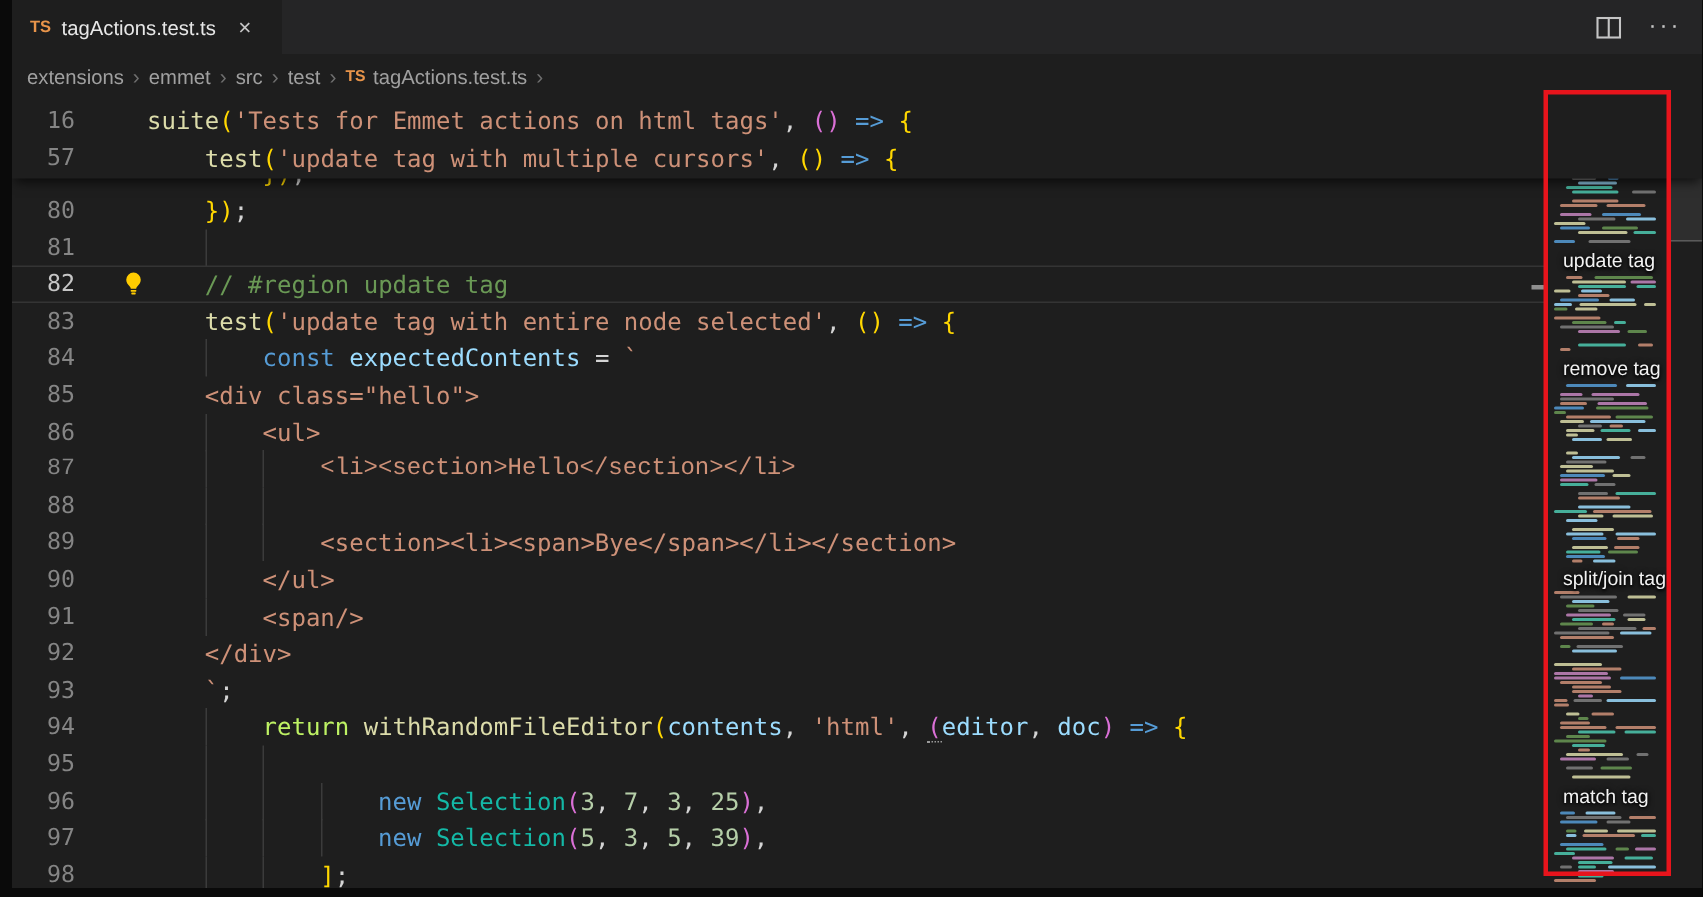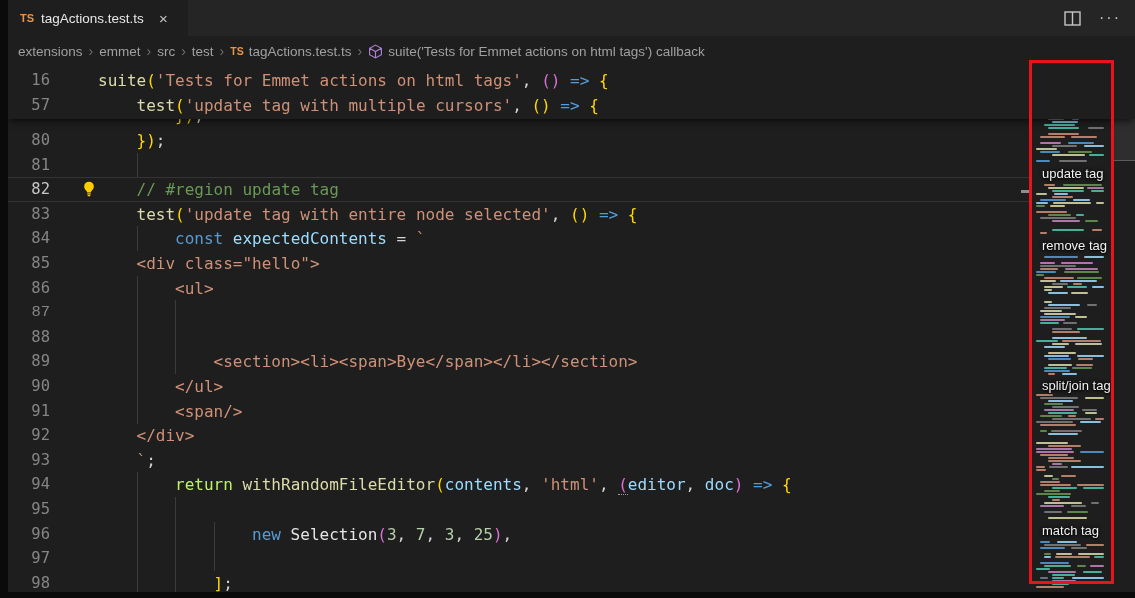--- a/index.html
+++ b/index.html
@@ -30,21 +30,21 @@
   .cur .num { color:#c6c6c6; }
   .code { position:absolute; left:90px; top:0; white-space:pre; }
   .guide { position:absolute; top:0; bottom:0; width:1px; background:#3b3b3b; }
   .curline-box { position:absolute; left:0; width:1024px; height:25px; border-top:1px solid #343434; border-bottom:1px solid #343434; }
   .bulb { position:absolute; left:72px; top:3px; width:18px; height:18px; cursor:pointer; }
   
   .sticky { position:absolute; left:0; top:0; width:100%; height:53px; background:#1e1e1e; z-index:3; box-shadow:0 4px 7px -2px rgba(0,0,0,0.65); }
   .sticky .row { height:25px; line-height:25px; cursor:pointer; }
   
   .kw{color:#569CD6} .ctl{color:#bef264} .fn{color:#DCDCAA} .var{color:#9CDCFE}
-  .cls{color:#e5e5e5} .str{color:#CE9178} .num-lit{color:#B5CEA8} .com{color:#6A9955}
+  .cls{color:#14b8a6} .str{color:#CE9178} .num-lit{color:#B5CEA8} .com{color:#6A9955}
   .p{color:#D4D4D4} .b1{color:#FFD700} .b2{color:#DA70D6}
   .b2u{color:#DA70D6; border-bottom:1px dotted #9a9a9a}
   
   .minimap { position:absolute; left:1032px; top:66px; width:80px; height:526px; background:#1e1e1e; overflow:hidden; cursor:pointer; }
   .mm-line { position:absolute; height:2px; border-radius:1px; opacity:.85; }
   .mm-label { position:absolute; color:#f2f2f2; font-size:13px; text-shadow:0 1px 2px #000, 0 0 4px #000; white-space:nowrap; z-index:4; }
   .red-box { position:absolute; left:1029px; top:60px; width:85px; height:524px; border:3px solid #e8141c; z-index:5; pointer-events:none; }
   .ruler { position:absolute; left:1114px; top:66px; width:21px; height:526px; background:#1e1e1e; }
   .scroll-slider { position:absolute; left:0; top:0; width:100%; height:95px; background:rgba(121,121,121,0.18); border-bottom:1px solid #5a5a5a; cursor:pointer; }
   .ov-dash { position:absolute; left:1021px; top:190px; width:9px; height:3px; background:#8f8f8f; }
@@ -87,28 +87,20 @@
       <span class="crumb-sep">›</span>
       <span class="crumb">
         <span>test</span>
       </span>
       <span class="crumb-sep">›</span>
       <span class="crumb">
         <span class="ts-icon">TS</span>
         <span>tagActions.test.ts</span>
       </span>
       <span class="crumb-sep">›</span>
-      <span class="crumb">
-        <span>
-          <svg width="15" height="15" viewBox="0 0 16 16">
-            <path d="M8 1.2 14.3 4.6 V11.4 L8 14.8 L1.7 11.4 V4.6 Z M1.7 4.6 L8 8 L14.3 4.6 M8 8 V14.8" fill="none" stroke="#B180D7" stroke-width="1.2"></path>
-          </svg>
-        </span>
-        <span>suite('Tests for Emmet actions on html tags') callback</span>
-      </span>
     </div>
 
   <div class="editor">
     <div id="body-lines">
         <div class="row" style="top: 37.4px;">
           <span class="num"></span>
           <span class="code" style="left: 167.04px;"><span class="b1">})</span><span class="p">;</span></span>
         </div>
         <div class="row" style="top: 62px;">
           <span class="num">80</span>
@@ -146,20 +138,21 @@
         </div>
         <div class="row" style="top: 209.6px;">
           <span class="num">86</span>
           <span class="guide" style="left: 128.52px;"></span>
           <span class="code" style="left: 167.04px;"><span class="str">&lt;ul&gt;</span></span>
         </div>
         <div class="row" style="top: 234.2px; font-family: Liberation Mono, monospace;">
           <span class="num">87</span>
           <span class="guide" style="left: 128.52px;"></span>
           <span class="guide" style="left: 167.04px;"></span>
+          <span class="code" style="left: 205.56px;"><span class="str">&lt;li&gt;&lt;section&gt;Hello&lt;/section&gt;&lt;/li&gt;</span></span>
         </div>
         <div class="row" style="top: 258.8px;">
           <span class="num">88</span>
           <span class="guide" style="left: 128.52px;"></span>
           <span class="guide" style="left: 167.04px;"></span>
         </div>
         <div class="row" style="top: 283.4px;">
           <span class="num">89</span>
           <span class="guide" style="left: 128.52px;"></span>
           <span class="guide" style="left: 167.04px;"></span>
@@ -198,20 +191,21 @@
           <span class="guide" style="left: 128.52px;"></span>
           <span class="guide" style="left: 167.04px;"></span>
           <span class="guide" style="left: 205.56px;"></span>
           <span class="code" style="left: 244.08px;"><span class="kw">new </span><span class="cls">Selection</span><span class="b2">(</span><span class="num-lit">3</span><span class="p">, </span><span class="num-lit">7</span><span class="p">, </span><span class="num-lit">3</span><span class="p">, </span><span class="num-lit">25</span><span class="b2">)</span><span class="p">,</span></span>
         </div>
         <div class="row" style="top: 480.2px;">
           <span class="num">97</span>
           <span class="guide" style="left: 128.52px;"></span>
           <span class="guide" style="left: 167.04px;"></span>
           <span class="guide" style="left: 205.56px;"></span>
+          <span class="code" style="left: 244.08px;"><span class="kw">new </span><span class="cls">Selection</span><span class="b2">(</span><span class="num-lit">5</span><span class="p">, </span><span class="num-lit">3</span><span class="p">, </span><span class="num-lit">5</span><span class="p">, </span><span class="num-lit">39</span><span class="b2">)</span><span class="p">,</span></span>
         </div>
         <div class="row" style="top: 504.8px;">
           <span class="num">98</span>
           <span class="guide" style="left: 128.52px;"></span>
           <span class="guide" style="left: 167.04px;"></span>
           <span class="code" style="left: 205.56px;"><span class="b1">]</span><span class="p">;</span></span>
         </div>
       </div>
     <div class="sticky">
         <div class="row" style="top: 2px;">

